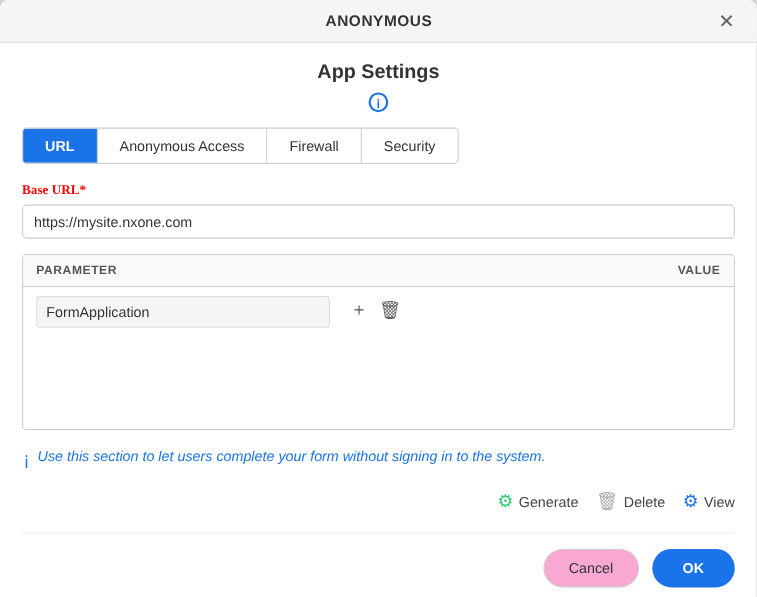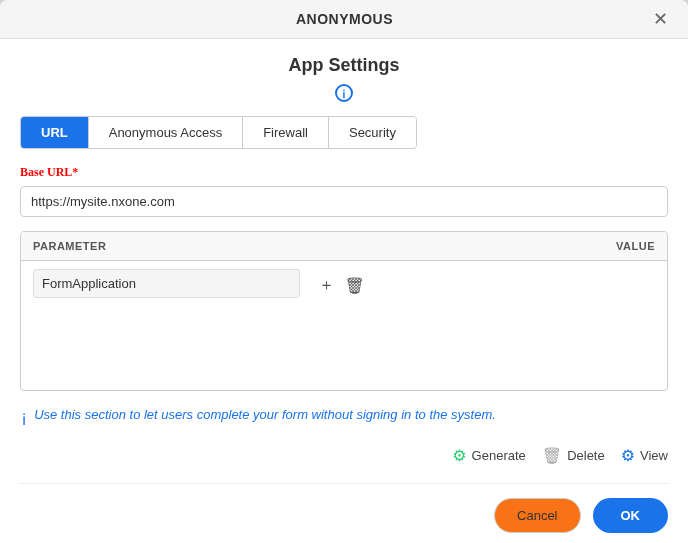--- a/index.html
+++ b/index.html
@@ -136,21 +136,21 @@
     .params-col-value {
       flex: 1;
       font-size: 11px;
       font-weight: bold;
       color: #555;
       letter-spacing: 0.5px;
       text-align: right;
     }
     .params-row {
       display: flex;
-      align-items: flex-end;
+      align-items: flex-start;
       padding: 8px 12px;
       gap: 8px;
     }
     .param-name-field {
       flex: 0 0 43%;
       border: 1px solid #ddd;
       border-radius: 3px;
       padding: 6px 8px;
       font-size: 13px;
       color: #333;
@@ -243,21 +243,21 @@
       justify-content: flex-end;
       gap: 12px;
       padding: 4px 0 8px 0;
       border-top: 1px solid #eee;
       padding-top: 14px;
     }
     .cancel-btn {
       padding: 9px 22px;
       border: 1px solid #ccc;
       border-radius: 20px;
-      background: #f97316;
+      background: #f9a8d4;
       color: #333;
       font-size: 13px;
       cursor: pointer;
       font-weight: 500;
     }
     .ok-btn {
       padding: 9px 28px;
       border: none;
       border-radius: 20px;
       background: #1a73e8;

